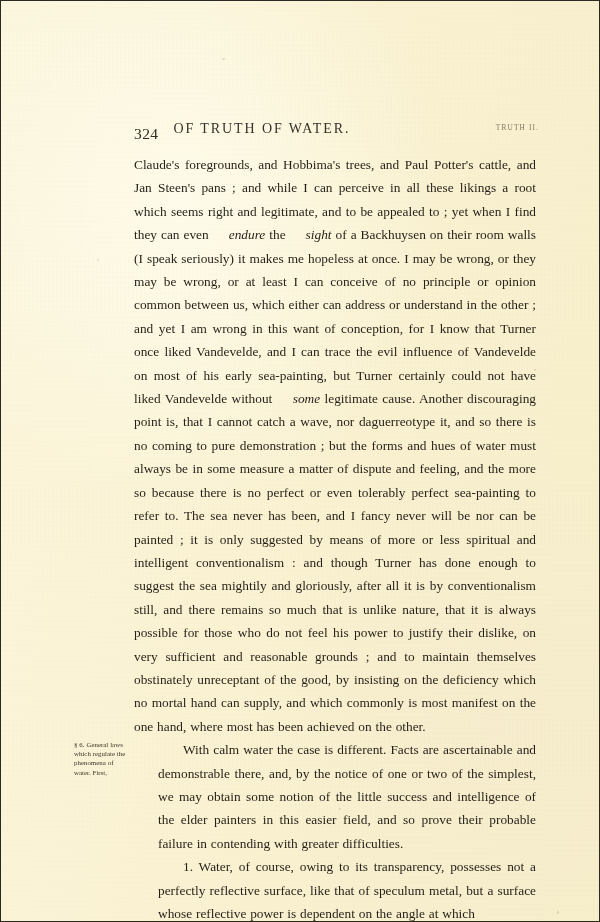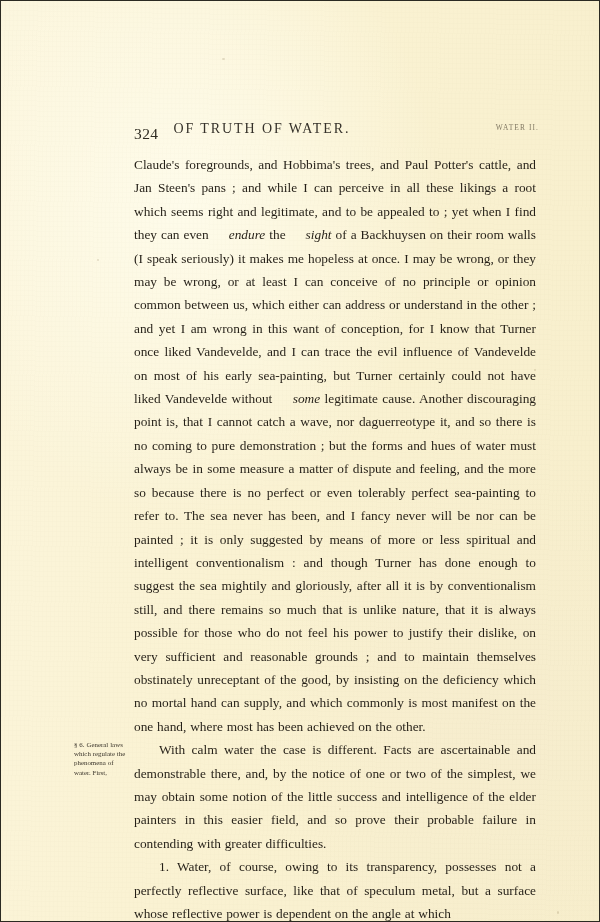--- a/index.html
+++ b/index.html
@@ -90,20 +90,21 @@
     color: #241f17;
     text-align: justify;
     text-justify: inter-word;
     word-spacing: .5px;
   }
   .textblock p {
     margin: 0;
   }
   .textblock p.indent {
     text-indent: 25px;
+    margin-left: 24px;
   }
   .textblock i {
     font-style: italic;
     margin-left: 16px;
   }
 
   
   .sidenote {
     position: absolute;
     left: 73px;
@@ -129,21 +130,21 @@
 
 <div id="page" style="background: #86efac;">
   <div id="paper-texture"></div>
   <div id="paper-grain"></div>
 
   <div id="content">
 
     <div class="running-head">
       <span class="folio">324</span>
       <span class="head-title">OF TRUTH OF WATER.</span>
-      <span class="head-part">WATER II.</span>
+      <span class="head-part">TRUTH II.</span>
     </div>
 
     <div class="textblock" style="color: rgb(36, 31, 23);">
         <p><span>Claude's foregrounds, and Hobbima's trees, and Paul Potter's cattle, and Jan Steen's pans ; and while I can perceive in all these likings a root which seems right and legitimate, and to be appealed to ; yet when I find they can even </span><i>endure</i><span> the </span><i>sight</i><span> of a Backhuysen on their room walls (I speak seriously) it makes me hopeless at once.  I may be wrong, or they may be wrong, or at least I can conceive of no principle or opinion common between us, which either can address or understand in the other ; and yet I am wrong in this want of conception, for I know that Turner once liked Vandevelde, and I can trace the evil influence of Vandevelde on most of his early sea-painting, but Turner certainly could not have liked Vandevelde without </span><i>some</i><span> legitimate cause.  Another discouraging point is, that I cannot catch a wave, nor daguerreotype it, and so there is no coming to pure demonstration ; but the forms and hues of water must always be in some measure a matter of dispute and feeling, and the more so because there is no perfect or even tolerably perfect sea-painting to refer to.  The sea never has been, and I fancy never will be nor can be painted ; it is only suggested by means of more or less spiritual and intelligent conventionalism : and though Turner has done enough to suggest the sea mightily and gloriously, after all it is by conventionalism still, and there remains so much that is unlike nature, that it is always possible for those who do not feel his power to justify their dislike, on very sufficient and reasonable grounds ; and to maintain themselves obstinately unreceptant of the good, by insisting on the deficiency which no mortal hand can supply, and which commonly is most manifest on the one hand, where most has been achieved on the other.</span></p>
         <p class="indent"><span>With calm water the case is different.  Facts are ascertainable and demonstrable there, and, by the notice of one or two of the simplest, we may obtain some notion of the little success and intelligence of the elder painters in this easier field, and so prove their probable failure in contending with greater difficulties.</span></p>
         <p class="indent"><span>1. Water, of course, owing to its transparency, possesses not a perfectly reflective surface, like that of speculum metal, but a surface whose reflective power is dependent on the angle at which</span></p>
       </div>
 
     <div class="sidenote">§ 6. General laws which regulate the phenomena of water.  First,</div>
 

